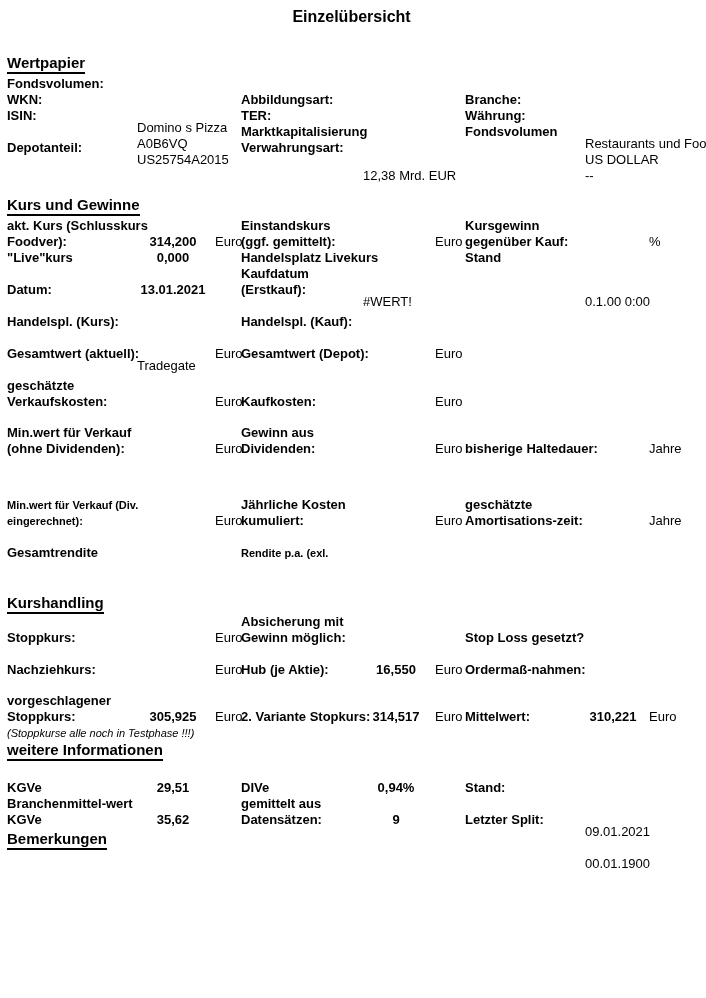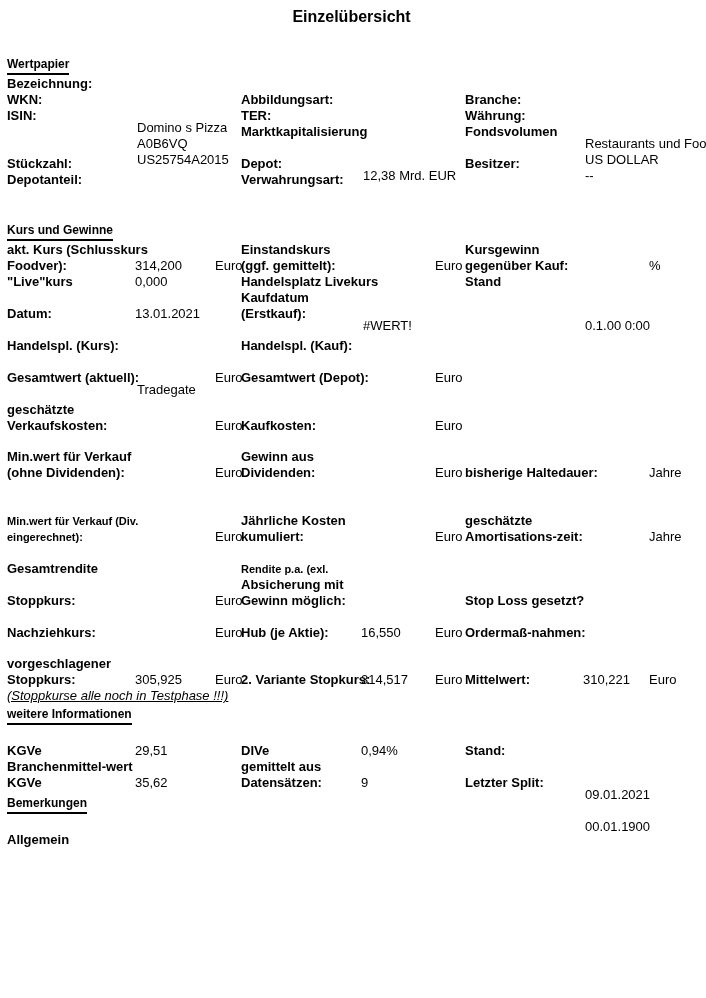--- a/index.html
+++ b/index.html
@@ -5,51 +5,51 @@
   * { margin:0; padding:0; box-sizing:border-box; }
   html, body { background:#fff; }
   body {
     width:706px; height:998px; overflow:hidden;
     font-family:"Liberation Sans","DejaVu Sans",sans-serif;
     color:#000;
   }
   .page { padding:6px 0 0 7px; }
   .title { width:689px; text-align:center; font-size:16px; font-weight:bold; line-height:22px; }
   .heading { height:20px; line-height:18px; }
-  .heading span { display:inline-block; font-size:12px; font-weight:bold; border-bottom:2px solid #000; }
+  .heading span { display:inline-block; font-size:15px; font-weight:bold; border-bottom:2px solid #000; }
   .row {
     display:grid;
     grid-template-columns:128px 76px 30px 120px 70px 34px 118px 60px 53px;
     height:16px; line-height:16px; font-size:13px;
   }
   .c { white-space:nowrap; }
   .lab { font-weight:bold; }
-  .num { text-align:left; }
+  .num { text-align:center;font-weight:bold; }
   .txt { padding-left:2px;margin-top:44px; }
   .unit { padding-left:4px; }
   .unit6 { padding-left:6px; }
   .sm { font-size:11px; }
-  .note { font-size:13px; font-style:italic; height:16px; line-height:16px;text-decoration:underline; }
+  .note { font-size:11px; font-style:italic; height:16px; line-height:16px; }
   .mt2{margin-top:2px} .mt15{margin-top:15px} .mt16{margin-top:16px}
   .mt18{} .mt19{margin-top:19px} .mt26{margin-top:26px}
-  .mt32{margin-top:32px} .mt33{margin-top:33px}
+  .mt32{margin-top:40px} .mt33{margin-top:33px}
 </style>
 </head>
 <body>
 
 <div class="page">
 
   <div class="title">Einzelübersicht</div>
 
   <div class="heading mt26">
     <span>Wertpapier</span>
   </div>
 
   <div class="row mt2">
-    <div class="c lab">Bezeichnung:</div>
+    <div class="c lab">Fondsvolumen:</div>
     <div class="c txt">Domino s Pizza</div>
   </div>
   <div class="row">
     <div class="c lab">WKN:</div>
     <div class="c txt">A0B6VQ</div>
     <div class="c"></div>
     <div class="c lab">Abbildungsart:</div>
     <div class="c"></div>
       <div class="c"></div>
     <div class="c lab">Branche:</div>
@@ -69,29 +69,20 @@
     <div class="c"></div>
       <div class="c"></div>
       <div class="c"></div>
     <div class="c lab">Marktkapitalisierung</div>
     <div class="c txt">12,38 Mrd. EUR</div>
     <div class="c"></div>
     <div class="c lab">Fondsvolumen</div>
     <div class="c txt">--</div>
   </div>
 
-  <div class="row mt16">
-    <div class="c lab">Stückzahl:</div>
-    <div class="c"></div>
-      <div class="c"></div>
-    <div class="c lab">Depot:</div>
-    <div class="c"></div>
-      <div class="c"></div>
-    <div class="c lab">Besitzer:</div>
-  </div>
   <div class="row">
     <div class="c lab">Depotanteil:</div>
     <div class="c"></div>
       <div class="c"></div>
     <div class="c lab">Verwahrungsart:</div>
   </div>
 
   <div class="heading mt32">
     <span>Kurs und Gewinne</span>
   </div>
@@ -206,20 +197,23 @@
     <div class="c unit6">Jahre</div>
   </div>
 
   <div class="row mt16">
     <div class="c lab">Gesamtrendite</div>
     <div class="c"></div>
       <div class="c"></div>
     <div class="c lab sm">Rendite p.a. (exl.</div>
   </div>
 
+  <div class="heading mt33">
+    <span>Kurshandling</span>
+  </div>
 
   <div class="row mt18">
     <div class="c"></div>
       <div class="c"></div>
       <div class="c"></div>
     <div class="c lab">Absicherung mit</div>
   </div>
   <div class="row">
     <div class="c lab">Stoppkurs:</div>
     <div class="c"></div>
@@ -284,17 +278,14 @@
     <div class="c num">9</div>
     <div class="c"></div>
     <div class="c lab">Letzter Split:</div>
     <div class="c txt">00.01.1900</div>
   </div>
 
   <div class="heading mt2">
     <span>Bemerkungen</span>
   </div>
 
-  <div class="row mt19">
-    <div class="c lab">Allgemein</div>
-  </div>
 
 </div>
 
 </body></html>

